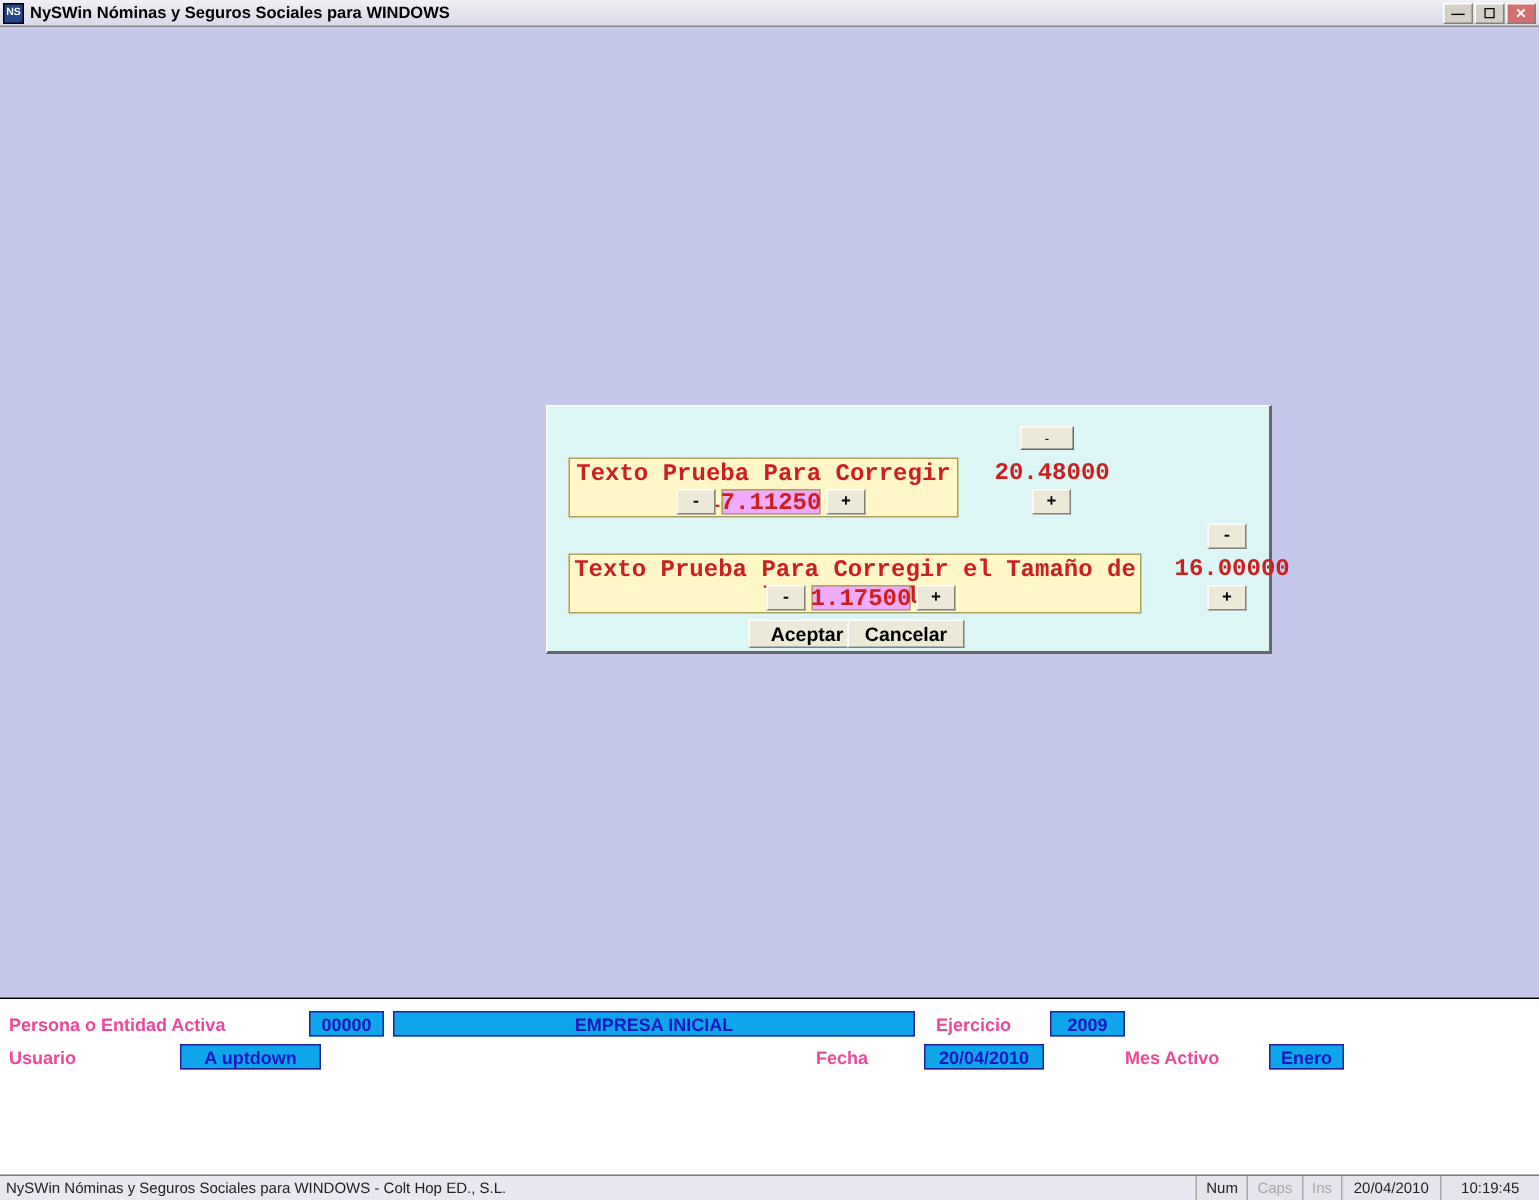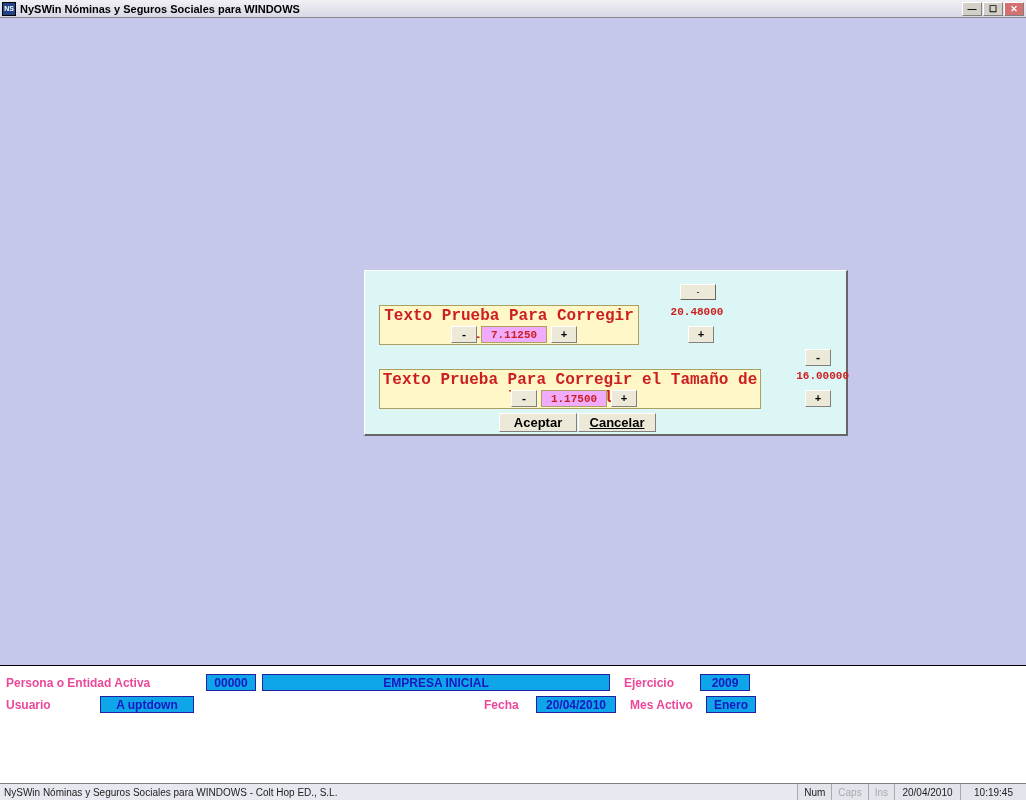--- a/index.html
+++ b/index.html
@@ -70,21 +70,21 @@
   padding: 1px 0;
   font-family: "Courier New", monospace;
 }
 .banner1 { position: absolute; left: 14px; top: 34px; width: 260px; }
 .banner2 { position: absolute; left: 14px; top: 98px; width: 382px; }
 
 .val-red {
   color: #cc2020;
   font-weight: bold;
   font-family: "Courier New", monospace;
-  font-size: 11px;
+  font-size: 16px;
   text-align: center;
 }
 .smallbtn {
   width: 26px; height: 17px;
   background: #ece9d8;
   border: 1px solid #808080;
   border-top-color: #fff; border-left-color: #fff;
   font-size: 11px; font-weight: bold;
   font-family: "Courier New", monospace;
   display: inline-flex; align-items: center; justify-content: center;
@@ -118,31 +118,31 @@
 .dlg-btn {
   width: 78px; height: 19px;
   background: #ece9d8;
   border: 1px solid #808080;
   border-top-color: #fff; border-left-color: #fff;
   font-size: 13px; font-weight: bold;
   display: inline-flex; align-items: center; justify-content: center;
   cursor: pointer;
 }
 .btn-aceptar { position: absolute; left: 134px; top: 142px; }
-.btn-cancelar { position: absolute; left: 213px; top: 142px; text-decoration: underline; }
+.btn-cancelar { position: absolute; left: 200px; top: 142px; }
 
 .infobar {
   position: absolute;
   left: 0; right: 0; bottom: 17px;
   height: 118px;
   background: #ffffff;
   border-top: 1px solid #000;
 }
 .info-row1 { position: absolute; top: 8px; left: 6px; right: 6px; display: flex; align-items: center; }
-.info-row2 { position: absolute; top: 30px; left: 6px; right: 6px; display: flex; align-items: center; }
+.info-row2 { position: absolute; top: 30px; left: 6px; right: 6px; display: flex; align-items: center; gap: 20px; }
 .lbl { font-weight: bold; font-size: 12px; color: #ec4899; }
 .fld {
   border: 1px solid #2020a0;
   background: #0ea5e9;
   color: #1818c0;
   font-weight: bold;
   font-size: 12px;
   text-align: center;
   padding: 1px 4px;
   height: 17px;

